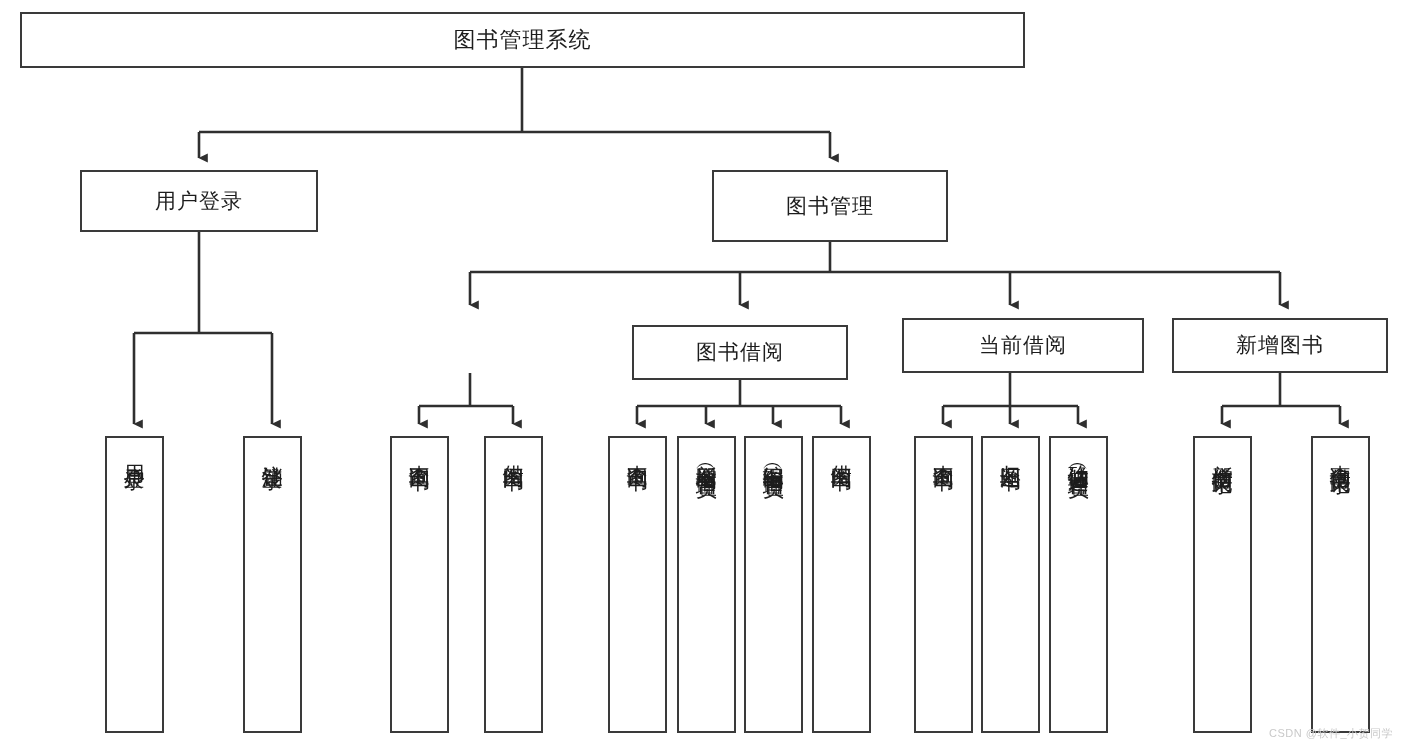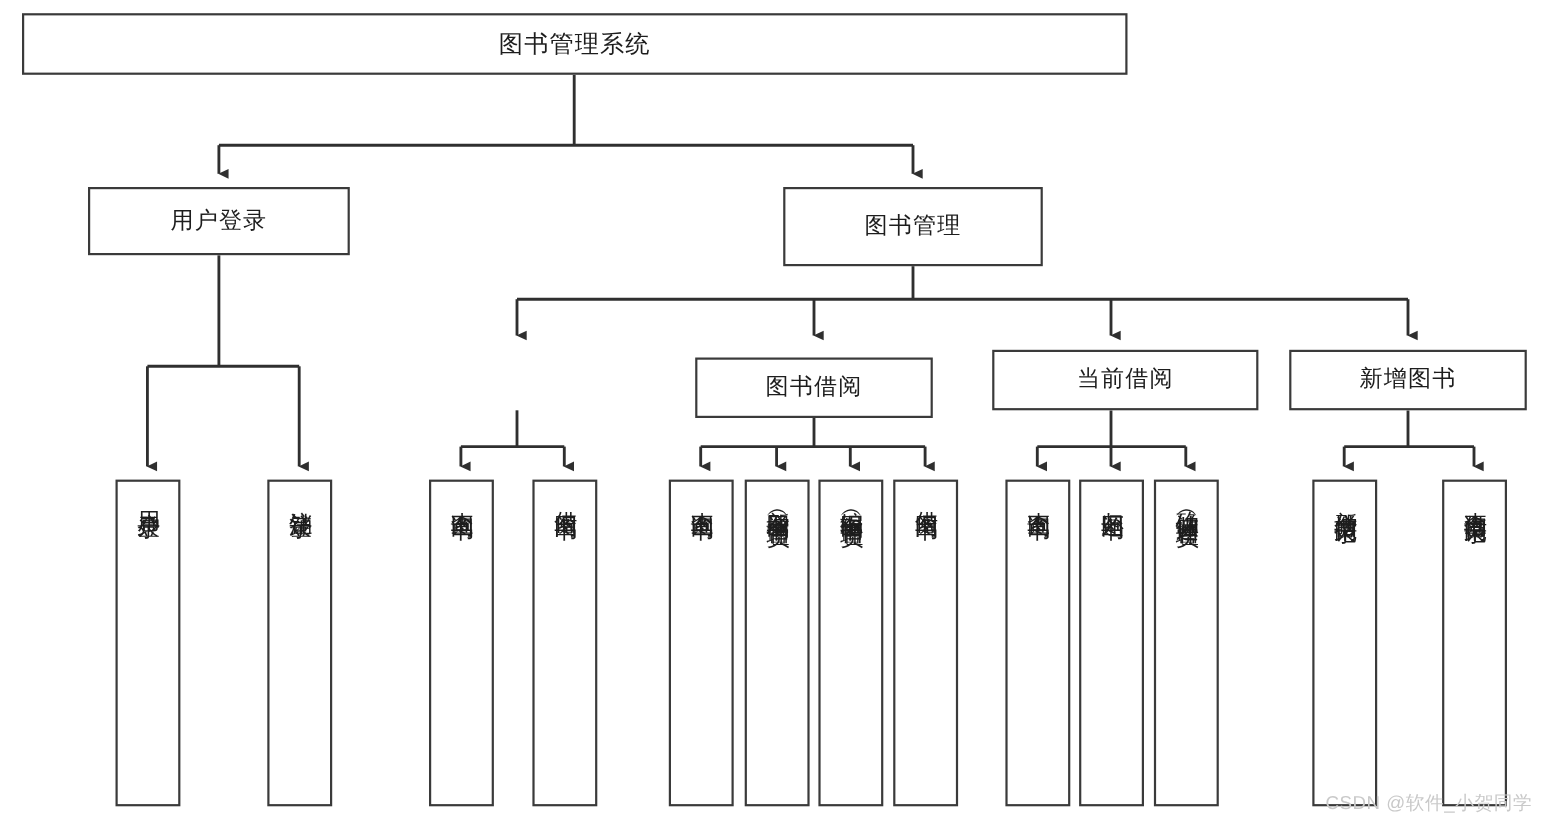--- a/index.html
+++ b/index.html
@@ -42,21 +42,21 @@
     text-orientation:upright;
     font-size:21px;
     line-height:1.32;
     letter-spacing:2px;
     white-space:normal;
     max-height:100%;
   }
   .wm{
     position:absolute;
     right:12px;bottom:6px;
-    font-size:17px;
+    font-size:11px;
     color:#c9c9c9;
     letter-spacing:.5px;
     white-space:nowrap;
     user-select:none;
   }
 </style>
 </head>
 <body>
 
 <div id="stage">

